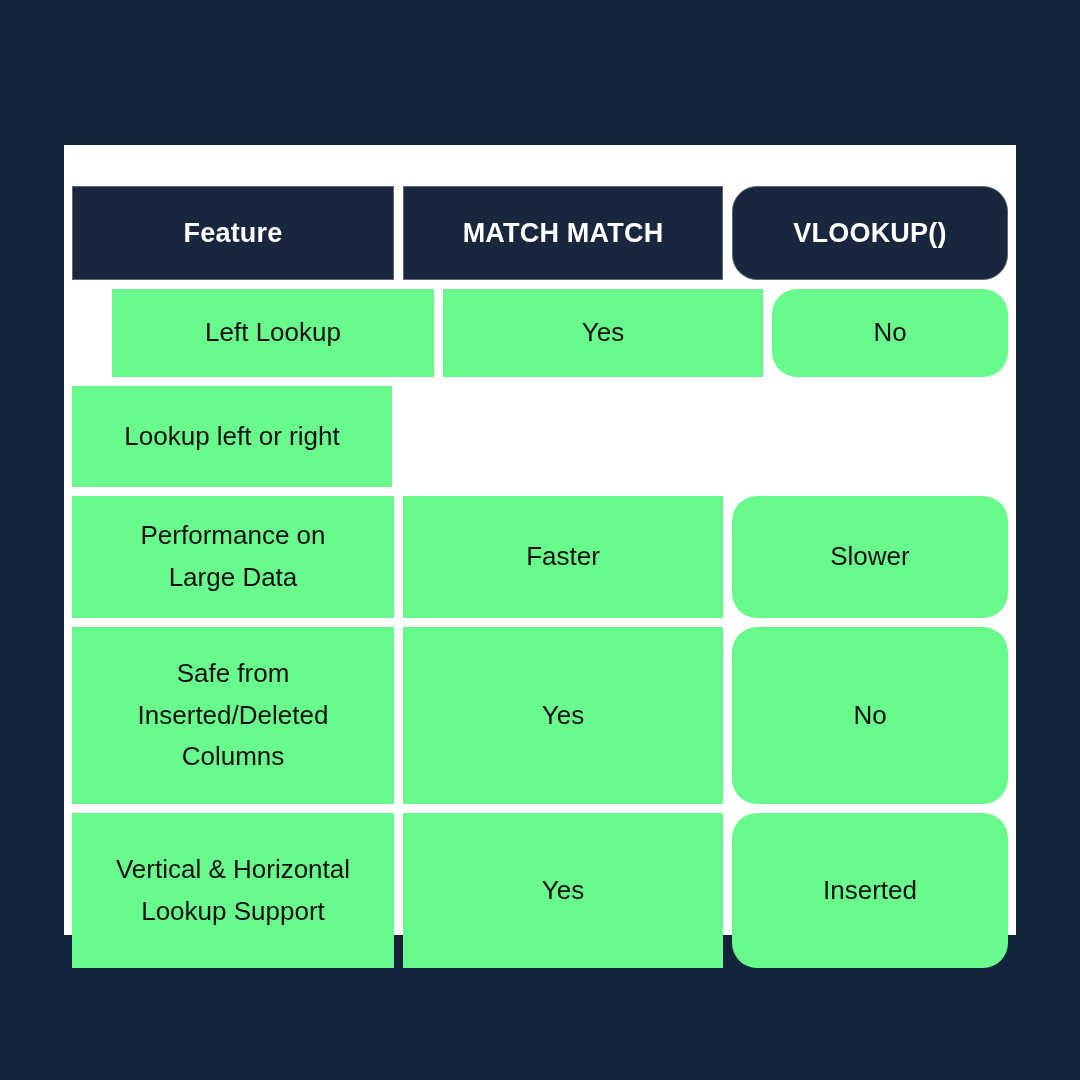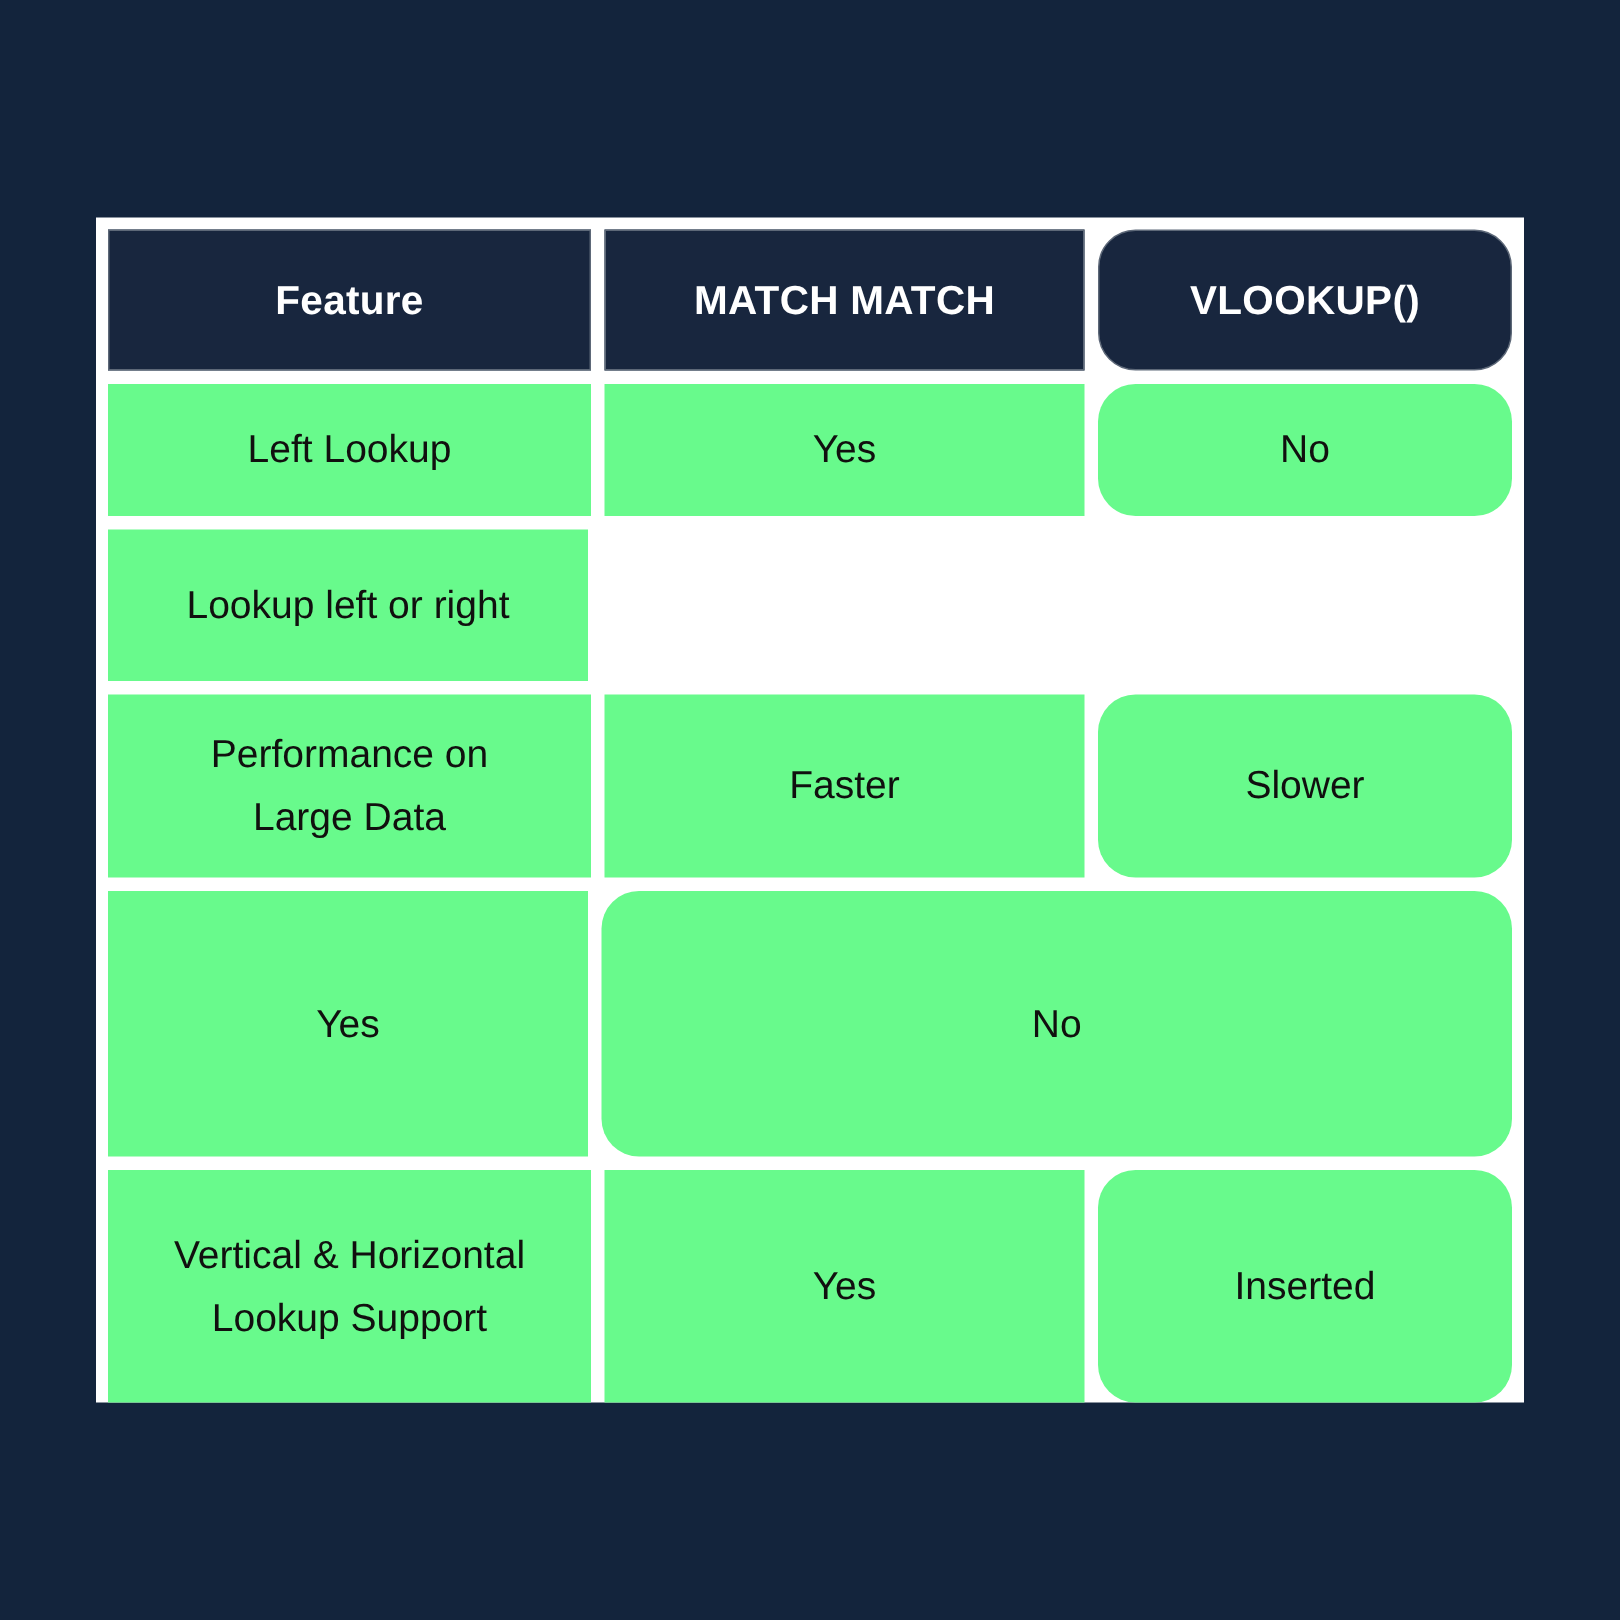--- a/index.html
+++ b/index.html
@@ -33,20 +33,21 @@
     display: flex;
     flex-direction: column;
     gap: 9px;
   }
 
   
   .header-row {
     display: flex;
     gap: 9px;
     flex: 0 0 94px;
+    margin-top: 33px;
   }
   .header-cell {
     background: #18263e;
     border: 1px solid #5d6878;
     box-sizing: border-box;
     display: flex;
     align-items: center;
     justify-content: center;
     color: #ffffff;
     font-weight: bold;
@@ -59,21 +60,21 @@
   .body-rows {
     display: flex;
     flex-direction: column;
     gap: 9px;
     flex: 1 1 auto;
   }
   .data-row {
     display: flex;
     gap: 9px;
   }
-  .data-row.r1 { flex: 0 0 88px; }
+  .data-row.r1 { flex: 0 0 88px; margin-left: 40px; }
   .data-row.r2 { flex: 0 0 101px; }
   .data-row.r3 { flex: 0 0 122px; }
   .data-row.r4 { flex: 0 0 177px; }
   .data-row.r5 { flex: 0 0 155px; }
 
   .data-cell {
     background: #68fa8c;
     box-sizing: border-box;
     display: flex;
     align-items: center;
@@ -118,20 +119,23 @@
       </div>
 
       <div class="data-row r3">
         <div class="data-cell col-1">Performance on
 Large Data</div>
         <div class="data-cell col-2">Faster</div>
         <div class="data-cell col-3">Slower</div>
       </div>
 
       <div class="data-row r4">
+        <div class="data-cell col-1">Safe from
+Inserted/Deleted
+Columns</div>
         <div class="data-cell col-2">Yes</div>
         <div class="data-cell col-3">No</div>
       </div>
 
       <div class="data-row r5">
         <div class="data-cell col-1">Vertical &amp; Horizontal
 Lookup Support</div>
         <div class="data-cell col-2">Yes</div>
         <div class="data-cell col-3">Inserted</div>
       </div>

